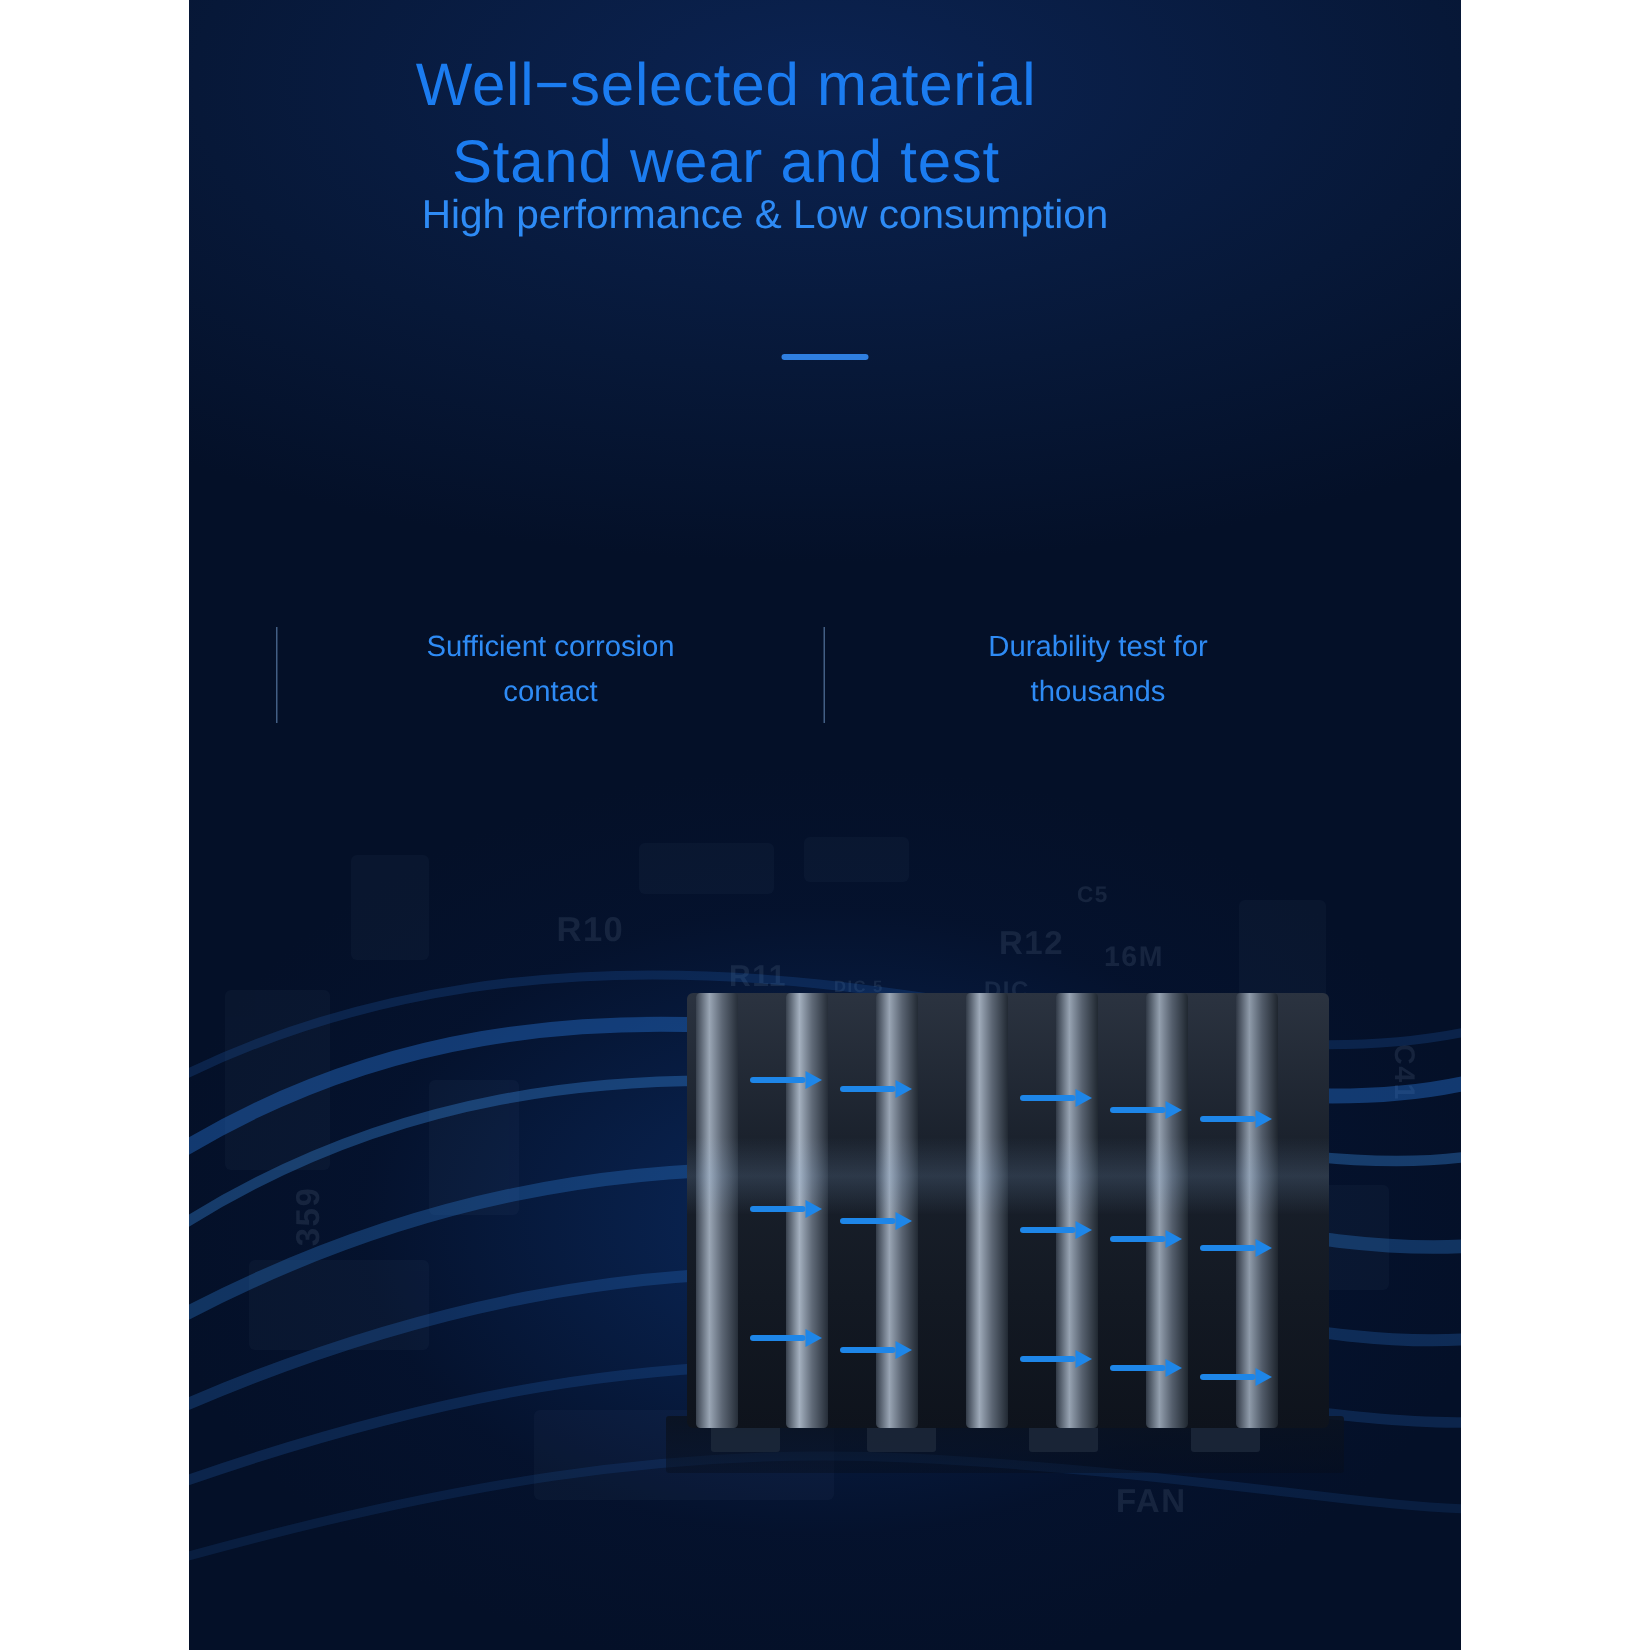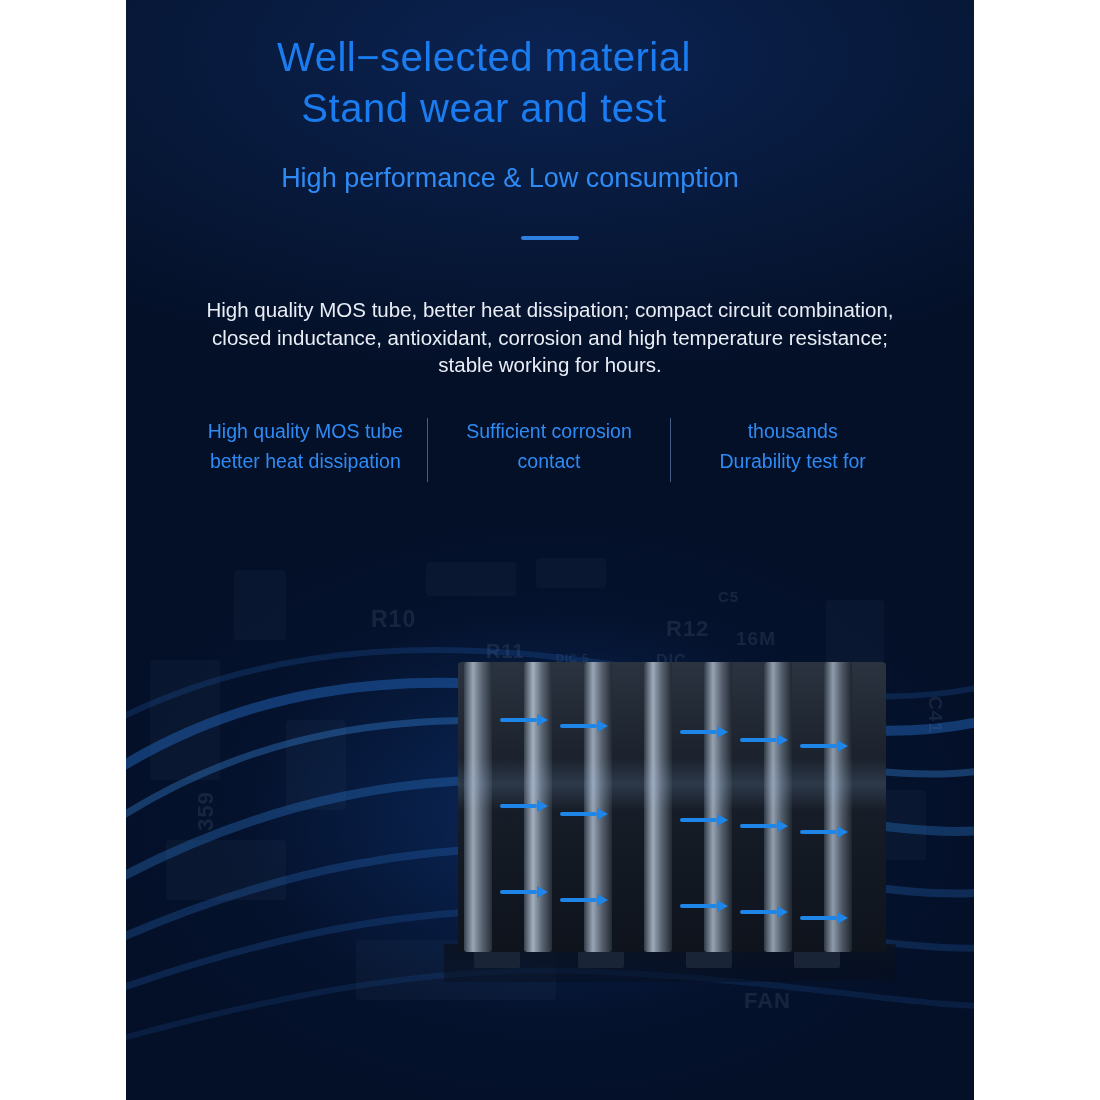--- a/index.html
+++ b/index.html
@@ -52,21 +52,21 @@
   .h1 {
     position: absolute; left: 0; top: 32px; width: 716px;
     text-align: center;
     color: #1b7cf0;
     font-size: 40px;
     line-height: 51px;
     letter-spacing: 0.5px;
   }
   .h1 .l2 { display: block; }
   .sub {
-    position: absolute; left: 0; top: 163px; width: 768px;
+    position: absolute; left: 0; top: 128px; width: 768px;
     text-align: center;
     color: #2e8bf5;
     font-size: 27px;
   }
   .rule {
     position: absolute; left: 50%; top: 236px;
     transform: translateX(-50%);
     width: 58px; height: 4px;
     background: #2f7fe0;
     border-radius: 2px;
@@ -185,36 +185,31 @@
 
     <div class="h1">
       <span>Well−selected material</span>
       <span class="l2">Stand wear and test</span>
     </div>
 
     <div class="sub">High performance &amp; Low consumption</div>
 
     <div class="rule"></div>
 
-    <div class="para">High quality MOS tube, better heat dissipation; compact circuit combination, closed inductance, antioxidant, corrosion and high temperature resistance; stable working for hours.</div>
 
     <div class="features">
-      <div class="feat">
-        <span class="ln">High quality MOS tube</span>
-        <span class="ln">better heat dissipation</span>
-      </div>
       <div class="divider"></div>
       <div class="feat">
         <span class="ln">Sufficient corrosion</span>
         <span class="ln">contact</span>
       </div>
       <div class="divider"></div>
       <div class="feat">
+        <span class="ln">Durability test for</span>
         <span class="ln">thousands</span>
-        <span class="ln">Durability test for</span>
       </div>
     </div>
 
     <div class="base"></div>
     <div class="pad" style="left:348px;"></div>
     <div class="pad" style="left:452px;"></div>
     <div class="pad" style="left:560px;"></div>
     <div class="pad" style="left:668px;"></div>
 
     <div class="sink">

